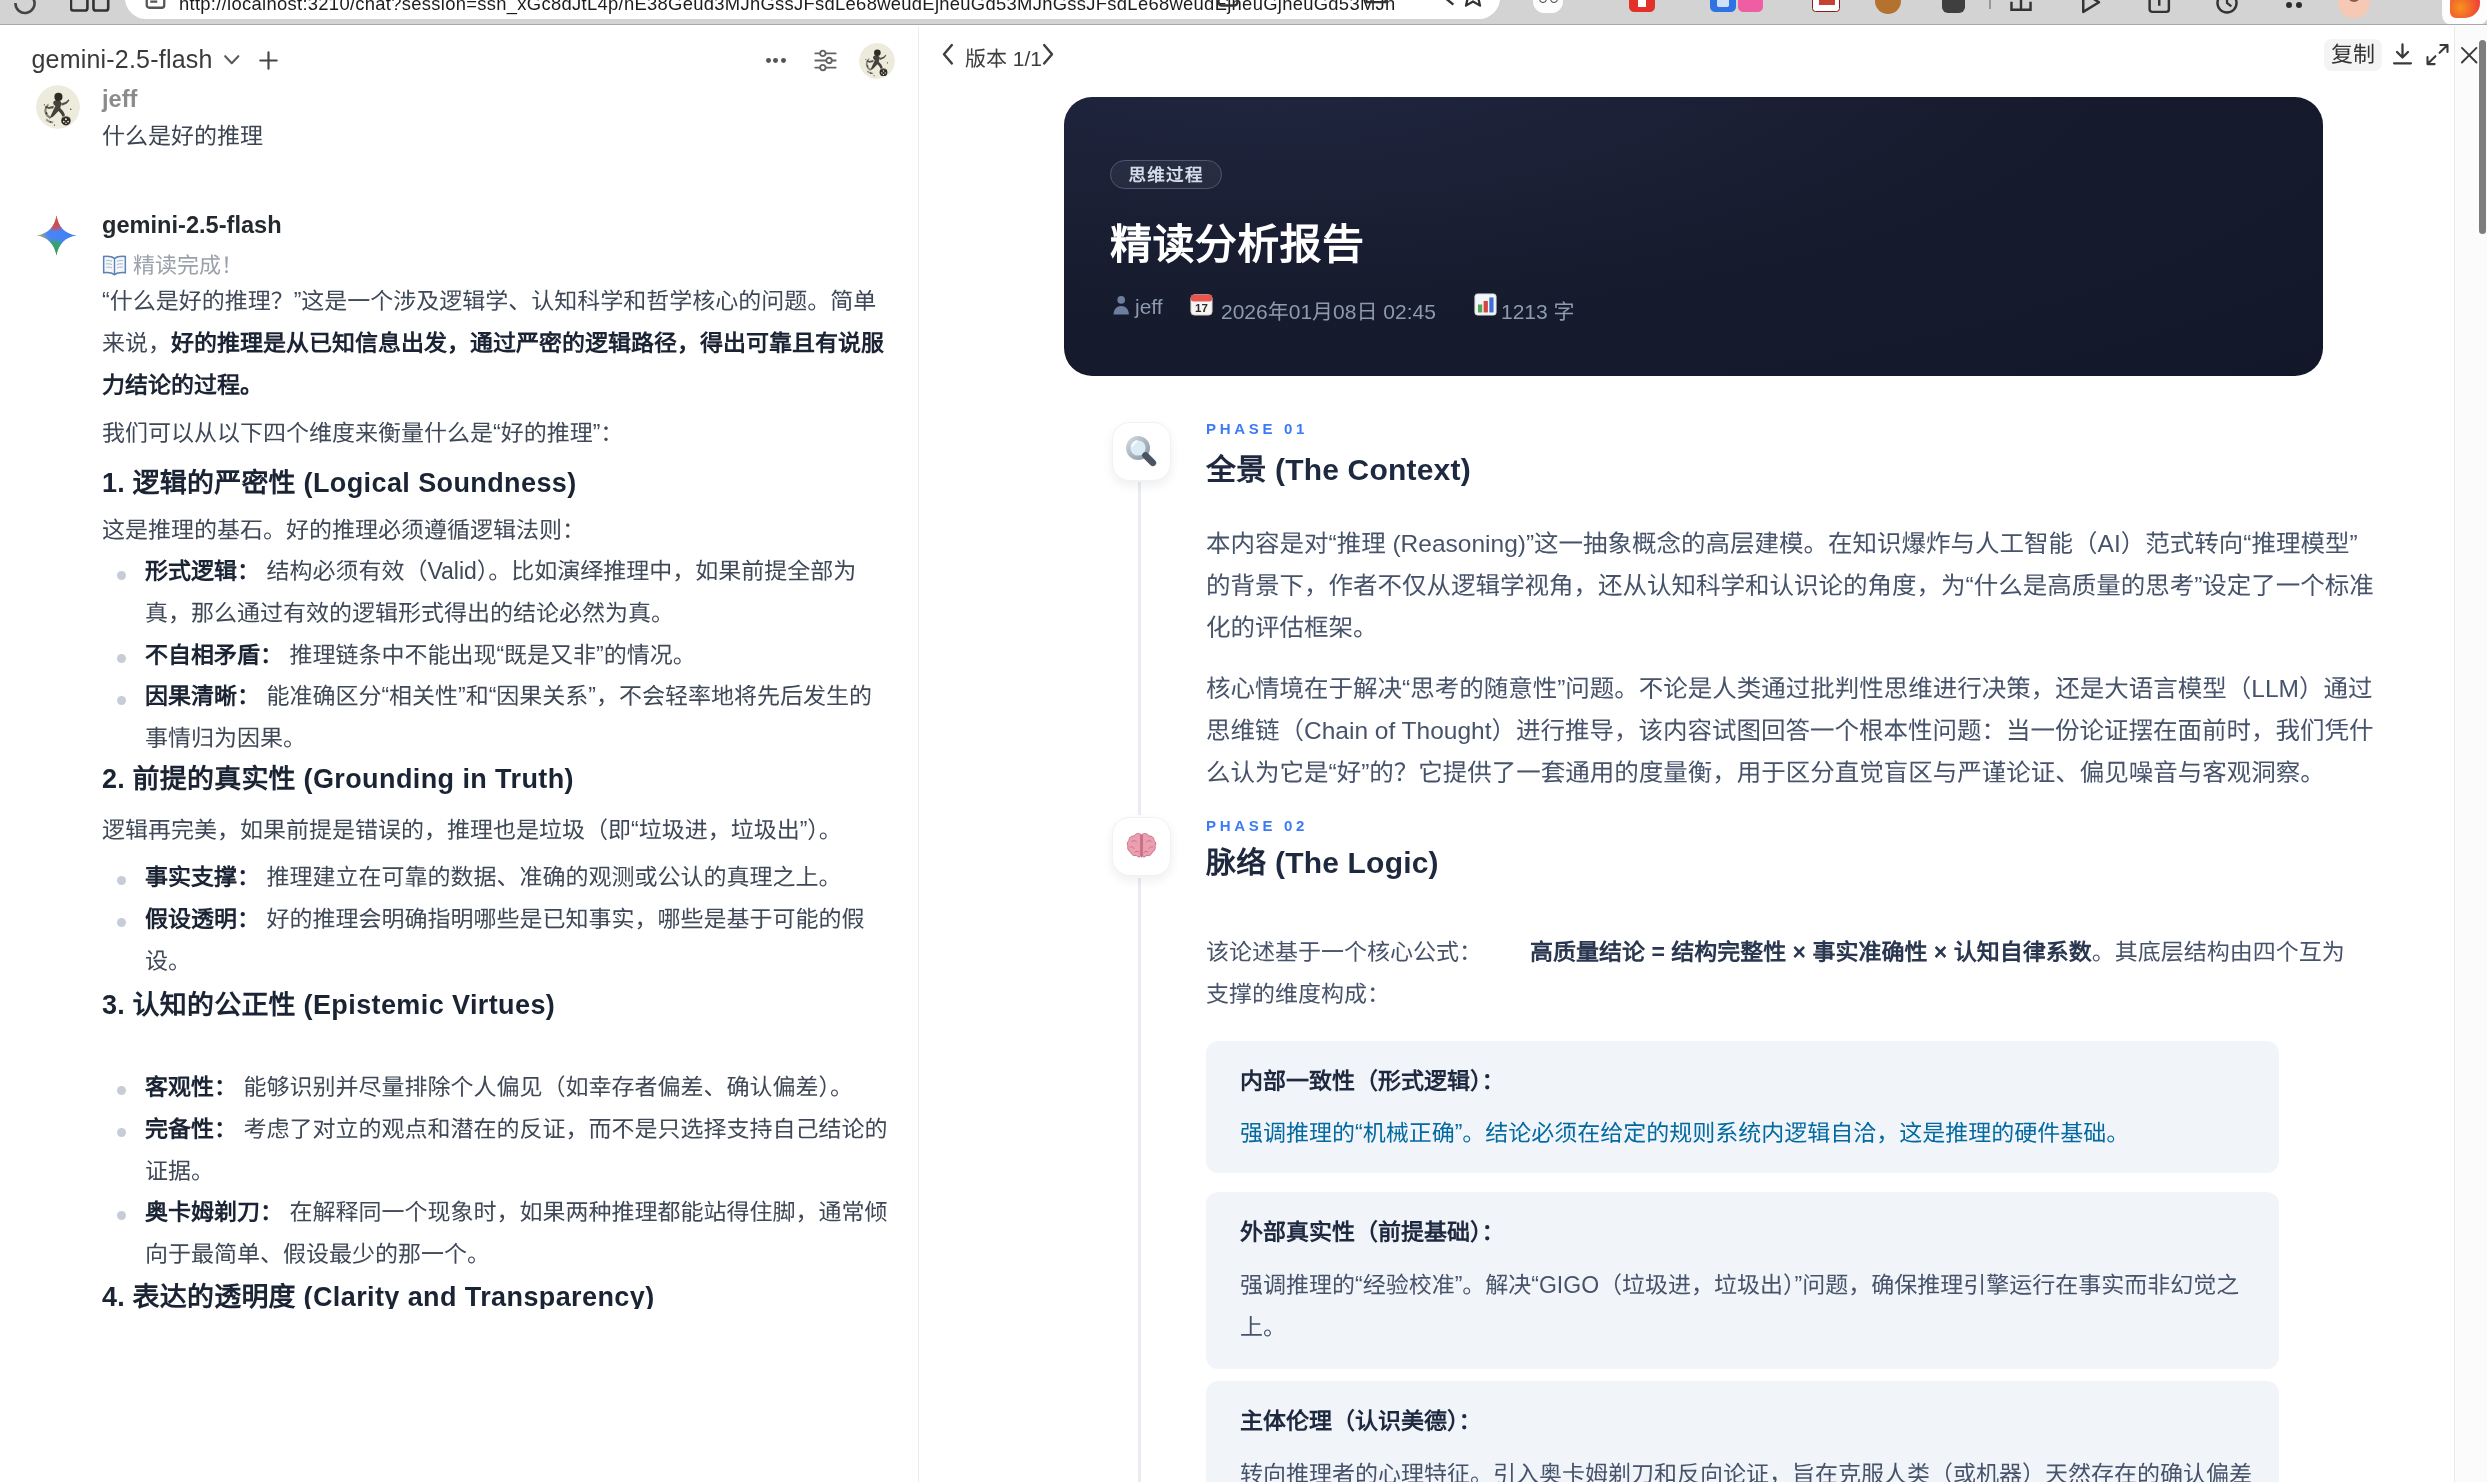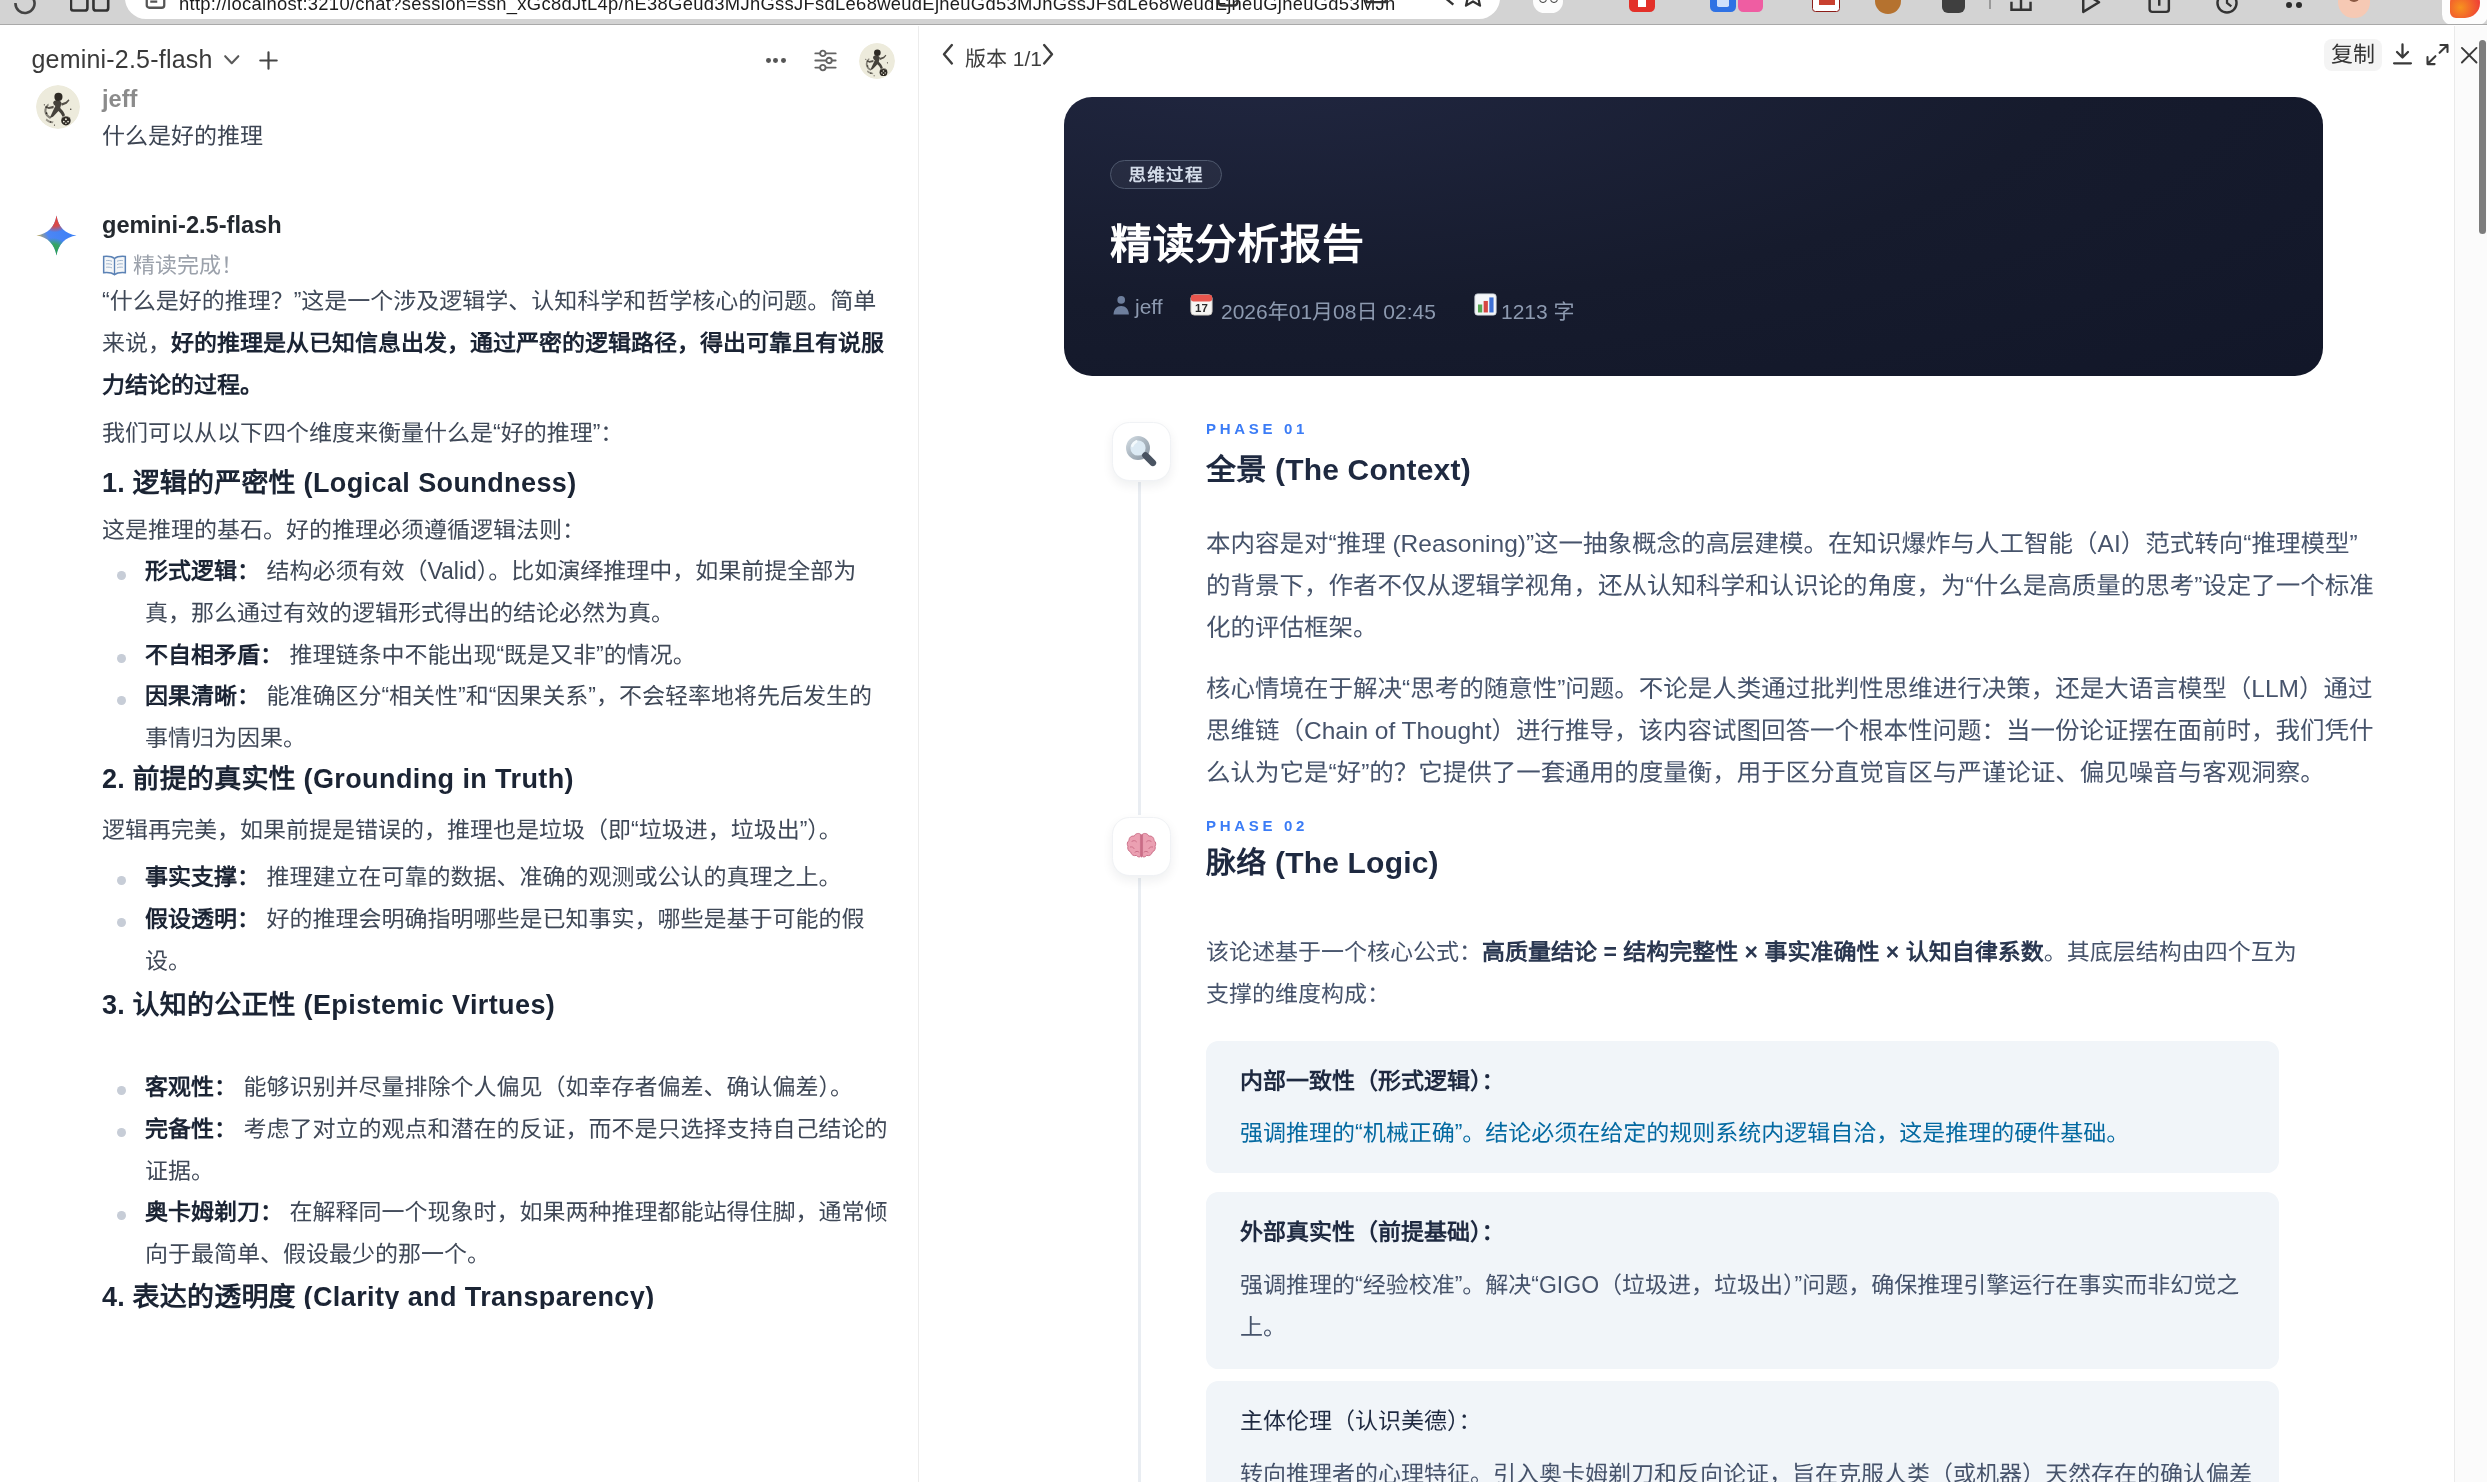--- a/index.html
+++ b/index.html
@@ -18,21 +18,21 @@
   #rightpanel { position:absolute; left:919px; top:0; width:1568px; height:1483px; overflow:hidden; background:#fff; }
   #chat-title { position:absolute; left:31.5px; top:42px; font-size:25px; color:#3a3a3a; font-weight:500;
     letter-spacing:0.2px; }
   .cjk-body { font-size:23px; line-height:42px; color:#3f4857; white-space:nowrap; }
   .cjk-body b { color:#1b2434; font-weight:700; }
   h3.mdh { font-size:27px; line-height:37px; color:#1b2434; font-weight:700; letter-spacing:0.2px; }
   .phase-label { font-size:15px; font-weight:700; color:#3b7cf6; letter-spacing:3.7px; }
   .phase-title { font-size:30px; font-weight:700; color:#1e2940; letter-spacing:0.2px; }
   .rp-body { font-size:24.5px; line-height:42px; color:#46536b; white-space:nowrap;margin-top:12px; }
   .rp-body2 { font-size:23px; line-height:42px; color:#46536b; white-space:nowrap; }
-  .rp-body2 b { color:#2a3750; }
+  .rp-body2 b { color:#2a3750;margin-left:48px; }
   .card { position:absolute; left:1206px; width:1073px; background:#f1f5f9; border-radius:12.3px; }
   .iconbox { position:absolute; left:1111px; width:59px; height:59px; background:#fff;
     border:0.9px solid #f0f2f5; border-radius:17.5px; box-shadow:0 4.4px 10.5px rgba(15,23,42,0.07);
     display:flex; align-items:center; justify-content:center; }
 </style>
 </head>
 <body>
 
 <div id="toolbar">
   <svg class="abs" style="left:12.3px;top:-10.5px" width="26" height="26" viewBox="0 0 30 30">
@@ -326,18 +326,18 @@
 <div class="abs phase-label" style="left:287px;top:817px">PHASE 02</div>
 <div class="abs phase-title" style="left:287px;top:838px">脉络 (The Logic)</div>
 <div class="abs rp-body2" style="left:287px;top:931px;width:1173px">该论述基于一个核心公式：<b>高质量结论 = 结构完整性 × 事实准确性 × 认知自律系数</b>。其底层结构由四个互为<br>支撑的维度构成：</div>
 <div class="card" style="left:287px;top:1041px;height:132px"></div>
 <div class="abs" style="left:321px;top:1062px;font-size:23px;font-weight:700;color:#1e2940;line-height:39px">内部一致性（形式逻辑）：</div>
 <div class="abs" style="left:321px;top:1112px;font-size:23px;line-height:42px;color:#0369a1;width:1015px;white-space:nowrap">强调推理的“机械正确”。结论必须在给定的规则系统内逻辑自洽，这是推理的硬件基础。</div>
 <div class="card" style="left:287px;top:1192px;height:177px"></div>
 <div class="abs" style="left:321px;top:1213px;font-size:23px;font-weight:700;color:#1e2940;line-height:39px">外部真实性（前提基础）：</div>
 <div class="abs" style="left:321px;top:1264px;font-size:23px;line-height:42px;color:#46536b;width:1015px;white-space:nowrap">强调推理的“经验校准”。解决“GIGO（垃圾进，垃圾出）”问题，确保推理引擎运行在事实而非幻觉之<br>上。</div>
 <div class="card" style="left:287px;top:1381px;height:210px"></div>
-<div class="abs" style="left:321px;top:1402px;font-size:23px;font-weight:400;color:#1e2940;line-height:39px">主体伦理（认识美德）：</div>
+<div class="abs" style="left:321px;top:1402px;font-size:23px;font-weight:700;color:#1e2940;line-height:39px">主体伦理（认识美德）：</div>
 <div class="abs" style="left:321px;top:1453px;font-size:23px;line-height:42px;color:#46536b;width:1015px;white-space:nowrap">转向推理者的心理特征。引入奥卡姆剃刀和反向论证，旨在克服人类（或机器）天然存在的确认偏差<br>（Confirmation Bias）</div>
 </div>
 <div class="abs" style="left:2454px;top:26px;width:33px;height:1456px;background:#fbfbfb;border-left:0.9px solid #eaeaea"></div>
 <div class="abs" style="left:2479px;top:40px;width:7px;height:194px;background:#7d7d7d;border-radius:3.5px"></div>
 
 
 </body></html>

